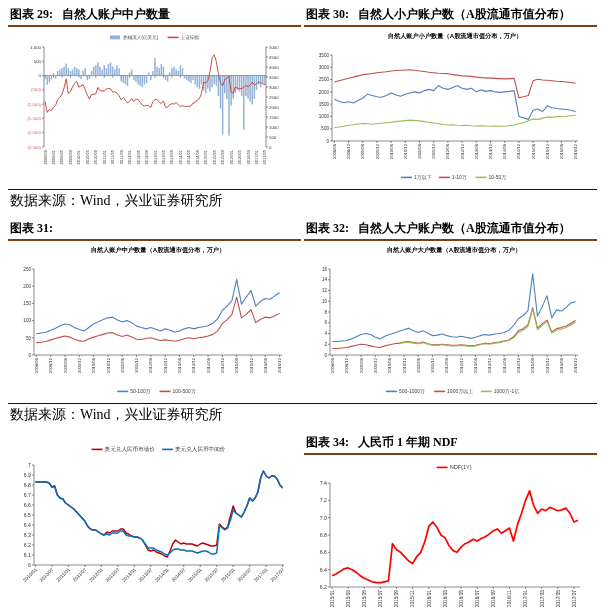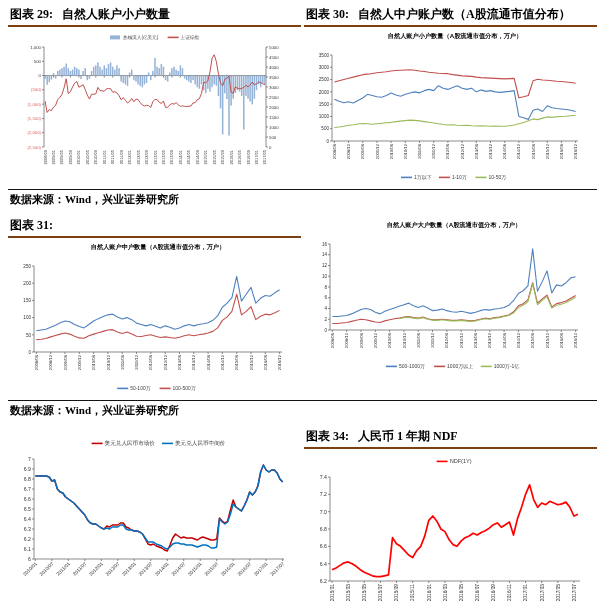--- a/index.html
+++ b/index.html
@@ -4,33 +4,33 @@
 <style>
   html,body{margin:0;padding:0;background:#fff;}
   body{width:605px;height:613px;overflow:hidden;font-family:"Liberation Serif",serif;}
   .page{padding:5px 8px 0 8px;}
   .row{display:flex;gap:3px;}
   .figure{flex:1;min-width:0;}
   .fig-header{display:flex;align-items:baseline;border-bottom:2px solid #7b3f10;padding:1px 2px 2px 2px;font-weight:bold;font-size:12px;color:#000;white-space:nowrap;overflow:hidden;}
   .fig-label{margin-right:9px;}
   .chart{margin-top:2px;}
   .source-row{border-top:1px solid #141414;margin-top:2px;margin-bottom:5px;padding:2px 2px 4px 2px;}
-  .source-text{font-weight:bold;font-size:11px;color:#000;}
+  .source-text{font-weight:normal;font-size:14px;color:#000;}
   svg text{user-select:none;}
 </style>
 </head>
 <body>
 
 <div class="page">
 
   <div class="row">
     <section class="figure">
       <div class="fig-header">
         <span class="fig-label">图表 29:</span>
-        <span class="fig-title">自然人账户小户数量</span>
+        <span class="fig-title">自然人账户中户数量</span>
       </div>
       <div class="chart"><svg xmlns="http://www.w3.org/2000/svg" width="288" height="150" font-family="Liberation Sans, sans-serif">
             <line x1="36" y1="18" x2="36" y2="118" stroke="#595959" stroke-width="0.7"></line>
             <line x1="258" y1="18" x2="258" y2="118" stroke="#595959" stroke-width="0.7"></line>
             <line x1="36" y1="46.57142857142857" x2="258" y2="46.57142857142857" stroke="#595959" stroke-width="0.7"></line>
             <line x1="34" y1="18" x2="36" y2="18" stroke="#595959" stroke-width="0.7"></line>
             <text x="33" y="19.634" text-anchor="end" font-size="4.3" fill="#333">1,000</text>
             <line x1="34" y1="32.285714285714285" x2="36" y2="32.285714285714285" stroke="#595959" stroke-width="0.7"></line>
             <text x="33" y="33.919714285714285" text-anchor="end" font-size="4.3" fill="#333">500</text>
             <line x1="34" y1="46.57142857142857" x2="36" y2="46.57142857142857" stroke="#595959" stroke-width="0.7"></line>
@@ -229,21 +229,21 @@
             <path d="M37.06 72.12L39.17 83.42L41.29 80.58L43.40 81.58L45.51 78.18L47.63 76.34L49.74 70.54L51.86 68.44L53.97 65.34L56.09 58.82L58.20 49.76L60.31 64.64L62.43 62.42L64.54 58.10L66.66 54.10L68.77 52.46L70.89 58.22L73.00 56.96L75.11 55.82L77.23 60.58L79.34 66.16L81.46 70.04L83.57 65.24L85.69 65.22L87.80 64.88L89.91 58.42L92.03 61.60L94.14 61.84L96.26 62.20L98.37 59.90L100.49 59.44L102.60 59.78L104.71 63.14L106.83 62.76L108.94 63.98L111.06 66.66L113.17 70.82L115.29 68.64L117.40 71.34L119.51 74.02L121.63 72.30L123.74 69.44L125.86 72.74L127.97 70.08L130.09 70.56L132.20 73.50L134.31 75.94L136.43 77.06L138.54 76.28L140.66 76.64L142.77 78.40L144.89 72.62L147.00 70.30L149.11 70.70L151.23 73.26L153.34 74.46L155.46 71.98L157.57 78.42L159.69 78.12L161.80 76.04L163.91 74.50L166.03 75.18L168.14 73.60L170.26 75.68L172.37 77.34L174.49 76.88L176.60 77.34L178.71 77.48L180.83 77.22L182.94 77.04L185.06 73.98L187.17 73.66L189.29 70.72L191.40 69.60L193.51 64.34L195.63 53.30L197.74 53.80L199.86 51.80L201.97 43.04L204.09 29.16L206.20 25.76L208.31 32.46L210.43 44.72L212.54 53.88L214.66 56.94L216.77 50.34L218.89 49.10L221.00 47.22L223.11 63.24L225.23 64.24L227.34 57.92L229.46 59.24L231.57 59.66L233.69 59.40L235.80 58.42L237.91 56.30L240.03 57.90L242.14 56.00L244.26 53.00L246.37 55.92L248.49 54.82L250.60 53.16L252.71 53.54L254.83 54.90L256.94 55.66" fill="none" stroke="#C0504D" stroke-width="1" stroke-linejoin="round"></path>
             <rect x="102.0" y="6.4" width="10" height="4" fill="#95B3D7"></rect>
             <text x="115.032" y="10" text-anchor="start" font-size="4.6" fill="#404040">热钱流入(亿美元)</text>
             <line x1="159.6" y1="8.4" x2="170.6" y2="8.4" stroke="#C0504D" stroke-width="1.6"></line>
             <text x="172.56799999999998" y="10" text-anchor="start" font-size="4.6" fill="#404040">上证综指</text>
           </svg></div>
     </section>
     <section class="figure">
       <div class="fig-header">
         <span class="fig-label">图表 30:</span>
-        <span class="fig-title">自然人中户账户数（A股流通市值分布）</span>
+        <span class="fig-title">自然人小户账户数（A股流通市值分布）</span>
       </div>
       <div class="chart"><svg xmlns="http://www.w3.org/2000/svg" width="288" height="154" font-family="Liberation Sans, sans-serif">
             <text x="151" y="9" text-anchor="middle" font-size="6.2" fill="#000" font-weight="bold">自然人账户小户数量（A股流通市值分布，万户）</text>
             <line x1="28" y1="26" x2="28" y2="112" stroke="#595959" stroke-width="0.7"></line>
             <line x1="28" y1="112" x2="274" y2="112" stroke="#595959" stroke-width="0.7"></line>
             <line x1="26" y1="112" x2="28" y2="112" stroke="#595959" stroke-width="0.7"></line>
             <text x="25" y="113.748" text-anchor="end" font-size="4.6" fill="#333">0</text>
             <line x1="26" y1="99.71428571428571" x2="28" y2="99.71428571428571" stroke="#595959" stroke-width="0.7"></line>
             <text x="25" y="101.46228571428571" text-anchor="end" font-size="4.6" fill="#333">500</text>
             <line x1="26" y1="87.42857142857143" x2="28" y2="87.42857142857143" stroke="#595959" stroke-width="0.7"></line>
@@ -369,20 +369,24 @@
             <text x="273.21138461538465" y="115" text-anchor="end" font-size="4.2" fill="#333" transform="rotate(-90 273.21138461538465 115)">2016/12</text>
             <path d="M28.38 90.67L33.15 89.98L37.92 89.30L42.69 87.23L47.46 85.17L52.23 82.76L57.00 81.04L61.77 81.73L66.54 84.48L71.31 86.54L76.08 87.92L80.85 84.48L85.62 81.04L90.38 78.63L95.15 76.57L99.92 74.85L104.69 74.16L109.46 76.91L114.23 78.98L119.00 77.60L123.77 79.66L128.54 83.10L133.31 84.48L138.08 85.86L142.85 84.48L147.62 86.20L152.38 87.92L157.15 85.86L161.92 87.23L166.69 89.30L171.46 87.92L176.23 85.86L181.00 84.48L185.77 85.86L190.54 84.48L195.31 83.79L200.08 82.76L204.85 80.35L209.62 75.88L214.38 67.28L219.15 63.15L223.92 57.65L228.69 36.32L233.46 61.09L238.23 54.21L243.00 47.33L247.77 63.15L252.54 58.34L257.31 55.58L262.08 56.27L266.85 52.83L271.62 49.74" fill="none" stroke="#4F81BD" stroke-width="1.1" stroke-linejoin="round"></path>
             <path d="M28.38 99.62L33.15 99.27L37.92 98.58L42.69 96.86L47.46 95.49L52.23 94.11L57.00 93.08L61.77 94.11L66.54 96.18L71.31 97.90L76.08 98.24L80.85 95.83L85.62 94.11L90.38 92.74L95.15 91.36L99.92 89.98L104.69 89.64L109.46 92.05L114.23 93.42L119.00 92.05L123.77 94.11L128.54 96.18L133.31 96.52L138.08 95.49L142.85 94.80L147.62 96.18L152.38 97.55L157.15 96.86L161.92 97.55L166.69 98.24L171.46 97.21L176.23 95.83L181.00 94.80L185.77 95.83L190.54 94.80L195.31 94.11L200.08 93.08L204.85 91.36L209.62 87.92L214.38 80.35L219.15 76.91L223.92 71.41L228.69 54.21L233.46 74.85L238.23 71.41L243.00 66.59L247.77 79.66L252.54 76.22L257.31 74.16L262.08 74.85L266.85 72.78L271.62 70.38" fill="none" stroke="#C0504D" stroke-width="1.1" stroke-linejoin="round"></path>
             <line x1="109.2" y1="148.4" x2="120.2" y2="148.4" stroke="#4F81BD" stroke-width="1.6"></line>
             <text x="122.15" y="150" text-anchor="start" font-size="5" fill="#404040">50-100万</text>
             <line x1="151.6" y1="148.4" x2="162.6" y2="148.4" stroke="#C0504D" stroke-width="1.6"></line>
             <text x="164.55" y="150" text-anchor="start" font-size="5" fill="#404040">100-500万</text>
           </svg></div>
     </section>
     <section class="figure">
+      <div class="fig-header">
+        <span class="fig-label">图表 32:</span>
+        <span class="fig-title">自然人大户账户数（A股流通市值分布）</span>
+      </div>
       <div class="chart"><svg xmlns="http://www.w3.org/2000/svg" width="288" height="154" font-family="Liberation Sans, sans-serif">
             <text x="150" y="9" text-anchor="middle" font-size="6.2" fill="#000" font-weight="bold">自然人账户大户数量（A股流通市值分布，万户）</text>
             <line x1="26" y1="26" x2="26" y2="112" stroke="#595959" stroke-width="0.7"></line>
             <line x1="26" y1="112" x2="274" y2="112" stroke="#595959" stroke-width="0.7"></line>
             <line x1="24" y1="112" x2="26" y2="112" stroke="#595959" stroke-width="0.7"></line>
             <text x="23" y="113.748" text-anchor="end" font-size="4.6" fill="#333">0</text>
             <line x1="24" y1="101.25" x2="26" y2="101.25" stroke="#595959" stroke-width="0.7"></line>
             <text x="23" y="102.998" text-anchor="end" font-size="4.6" fill="#333">2</text>
             <line x1="24" y1="90.5" x2="26" y2="90.5" stroke="#595959" stroke-width="0.7"></line>
             <text x="23" y="92.248" text-anchor="end" font-size="4.6" fill="#333">4</text>

